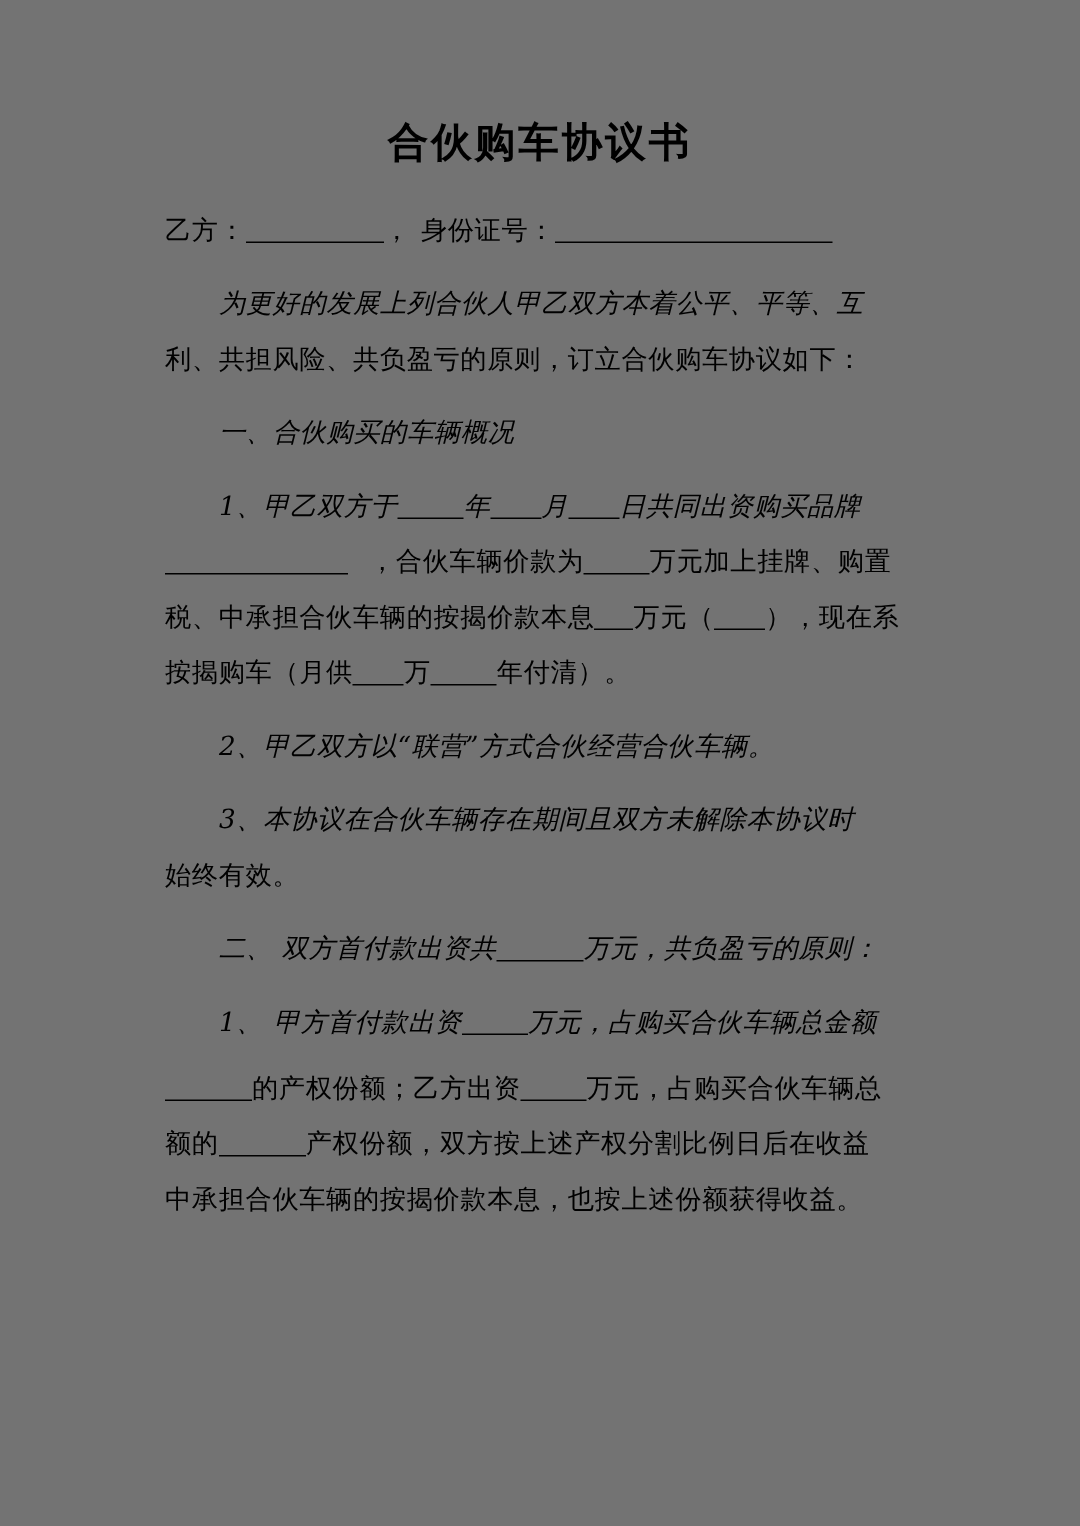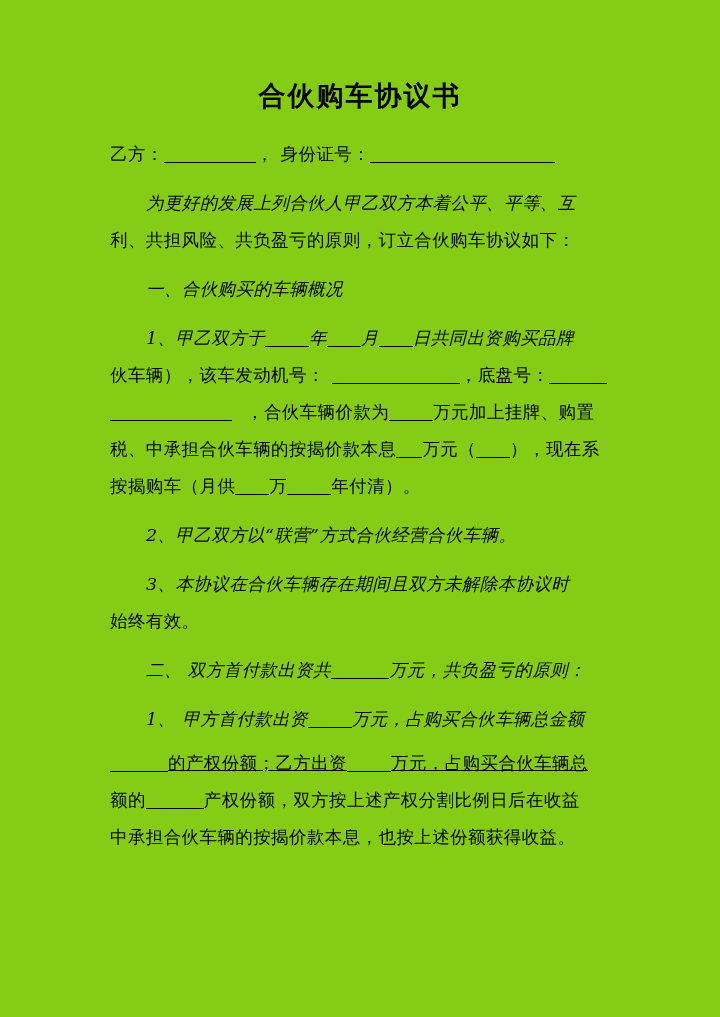--- a/index.html
+++ b/index.html
@@ -8,21 +8,21 @@
     background: #ffffff;
   }
   body {
     font-family: "DejaVu Serif", "Liberation Serif", serif;
     color: #000000;
   }
   .page {
     position: relative;
     width: 720px;
     height: 1017px;
-    background: #84cc16;
+    background: #737373;
     overflow: hidden;
     box-sizing: border-box;
   }
   .doc-title {
     position: absolute;
     top: 78px;
     left: 0;
     width: 720px;
     text-align: center;
     font-size: 27px;
@@ -42,21 +42,20 @@
     line-height: 37px;
     height: 37px;
     white-space: nowrap;
     letter-spacing: 0.4px;
   }
   .line.gap-above {
     margin-top: 12px;
   }
   .line.gap-small {
     margin-top: 7px;
-    text-decoration: underline;
   }
   .indent {
     padding-left: 36px;
     font-style: italic;
   }
   .blank {
     display: inline-block;
     border-bottom: 1.4px solid #000;
     vertical-align: -3px;
     height: 15px;
@@ -91,23 +90,20 @@
     <div class="line indent gap-above">为更好的发展上列合伙人甲乙双方本着公平、平等、互</div>
     <div class="line">利、共担风险、共负盈亏的原则，订立合伙购车协议如下：</div>
 
     <div class="line indent gap-above">一、合伙购买的车辆概况</div>
 
     <div class="line indent gap-above">
       <span>1、</span><span>甲乙双方于</span><span class="blank b-md"></span><span>年</span><span class="blank b-sm"></span><span>月</span><span class="blank b-sm"></span><span>日共同出资购买品牌</span>
     </div>
 
 
-    <div class="line">
-      <span>伙车辆），该车发动机号：</span><span class="spacer-sm"></span><span class="blank b-engine"></span><span>，底盘号：</span><span class="blank b-chassis"></span>
-    </div>
 
     <div class="line">
       <span class="blank b-chassis2"></span><span class="spacer-md"></span><span>，合伙车辆价款为</span><span class="blank b-md"></span><span>万元加上挂牌、购置</span>
     </div>
 
     <div class="line">
       <span>税、中承担合伙车辆的按揭价款本息</span><span class="blank b-xs"></span><span>万元（</span><span class="blank b-sm"></span><span>），现在系</span>
     </div>
 
     <div class="line">

